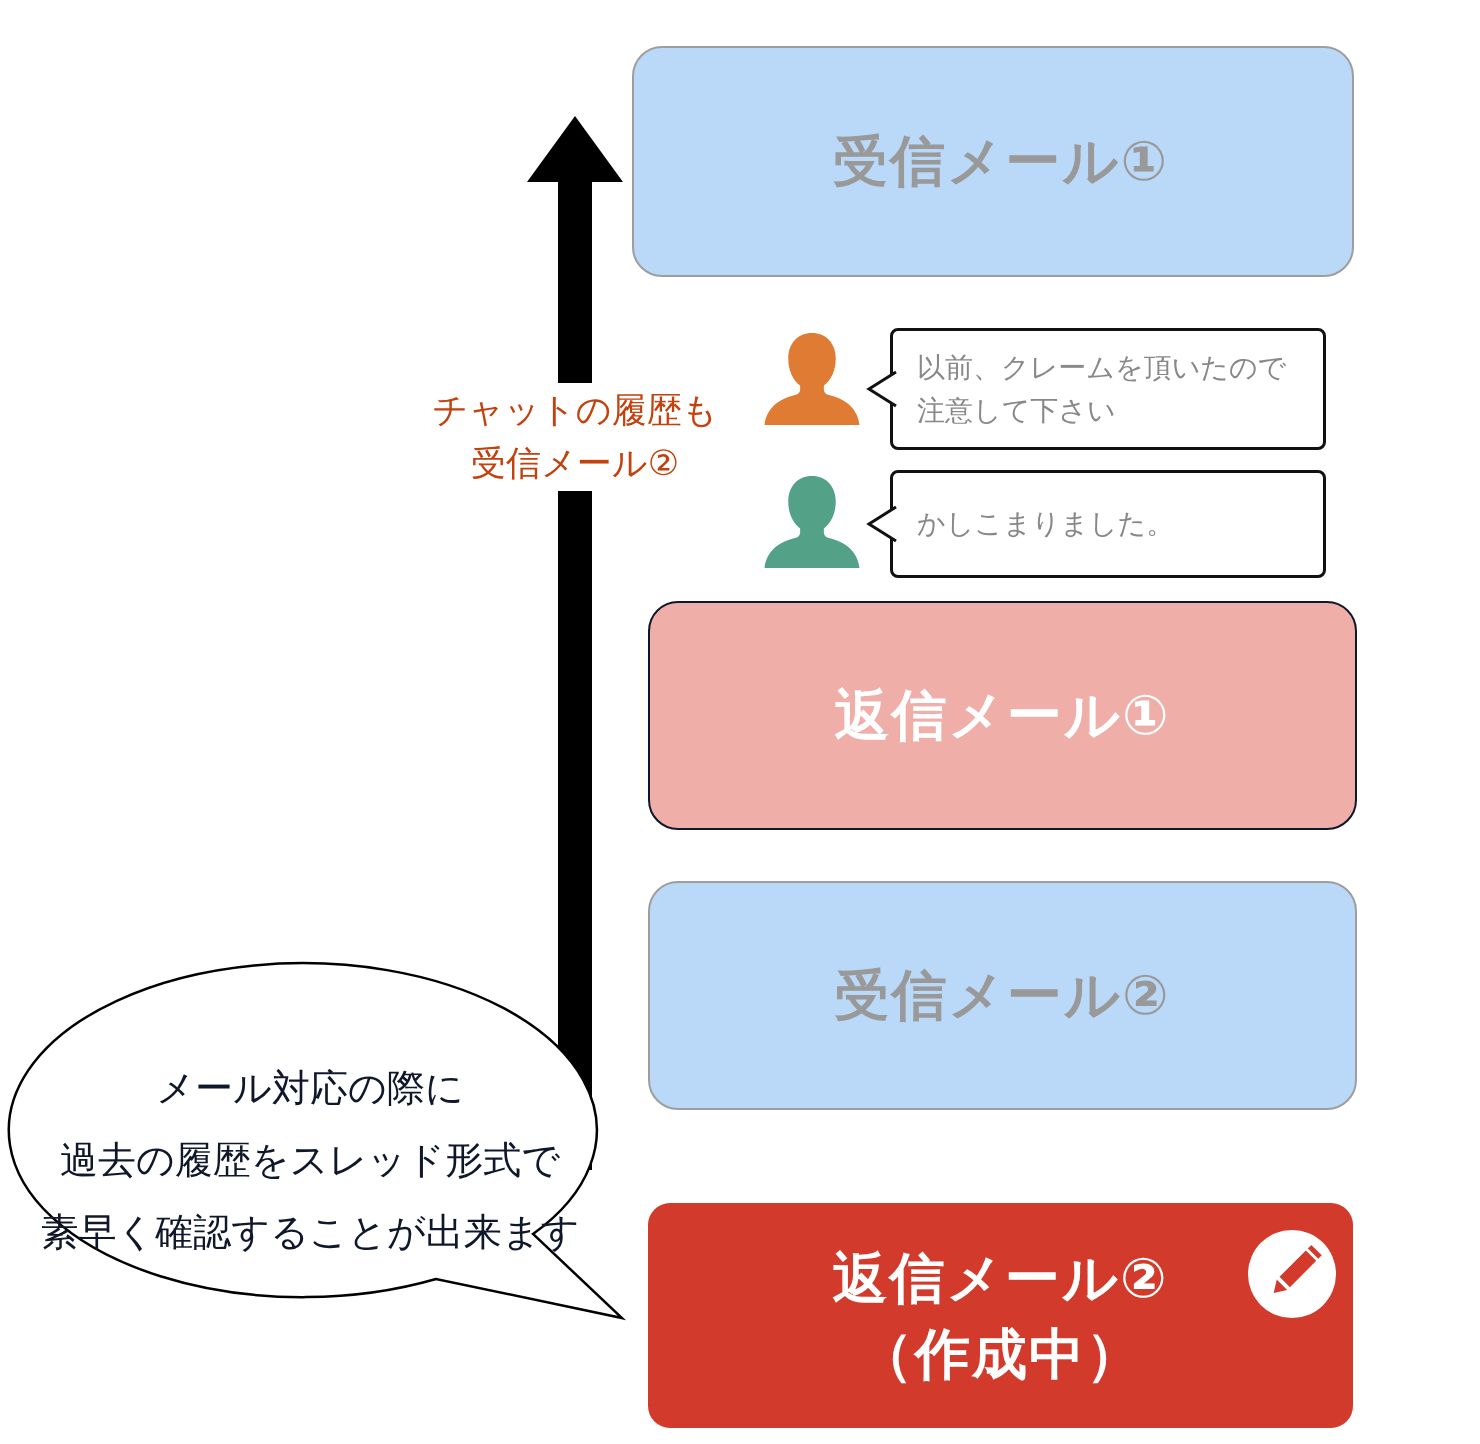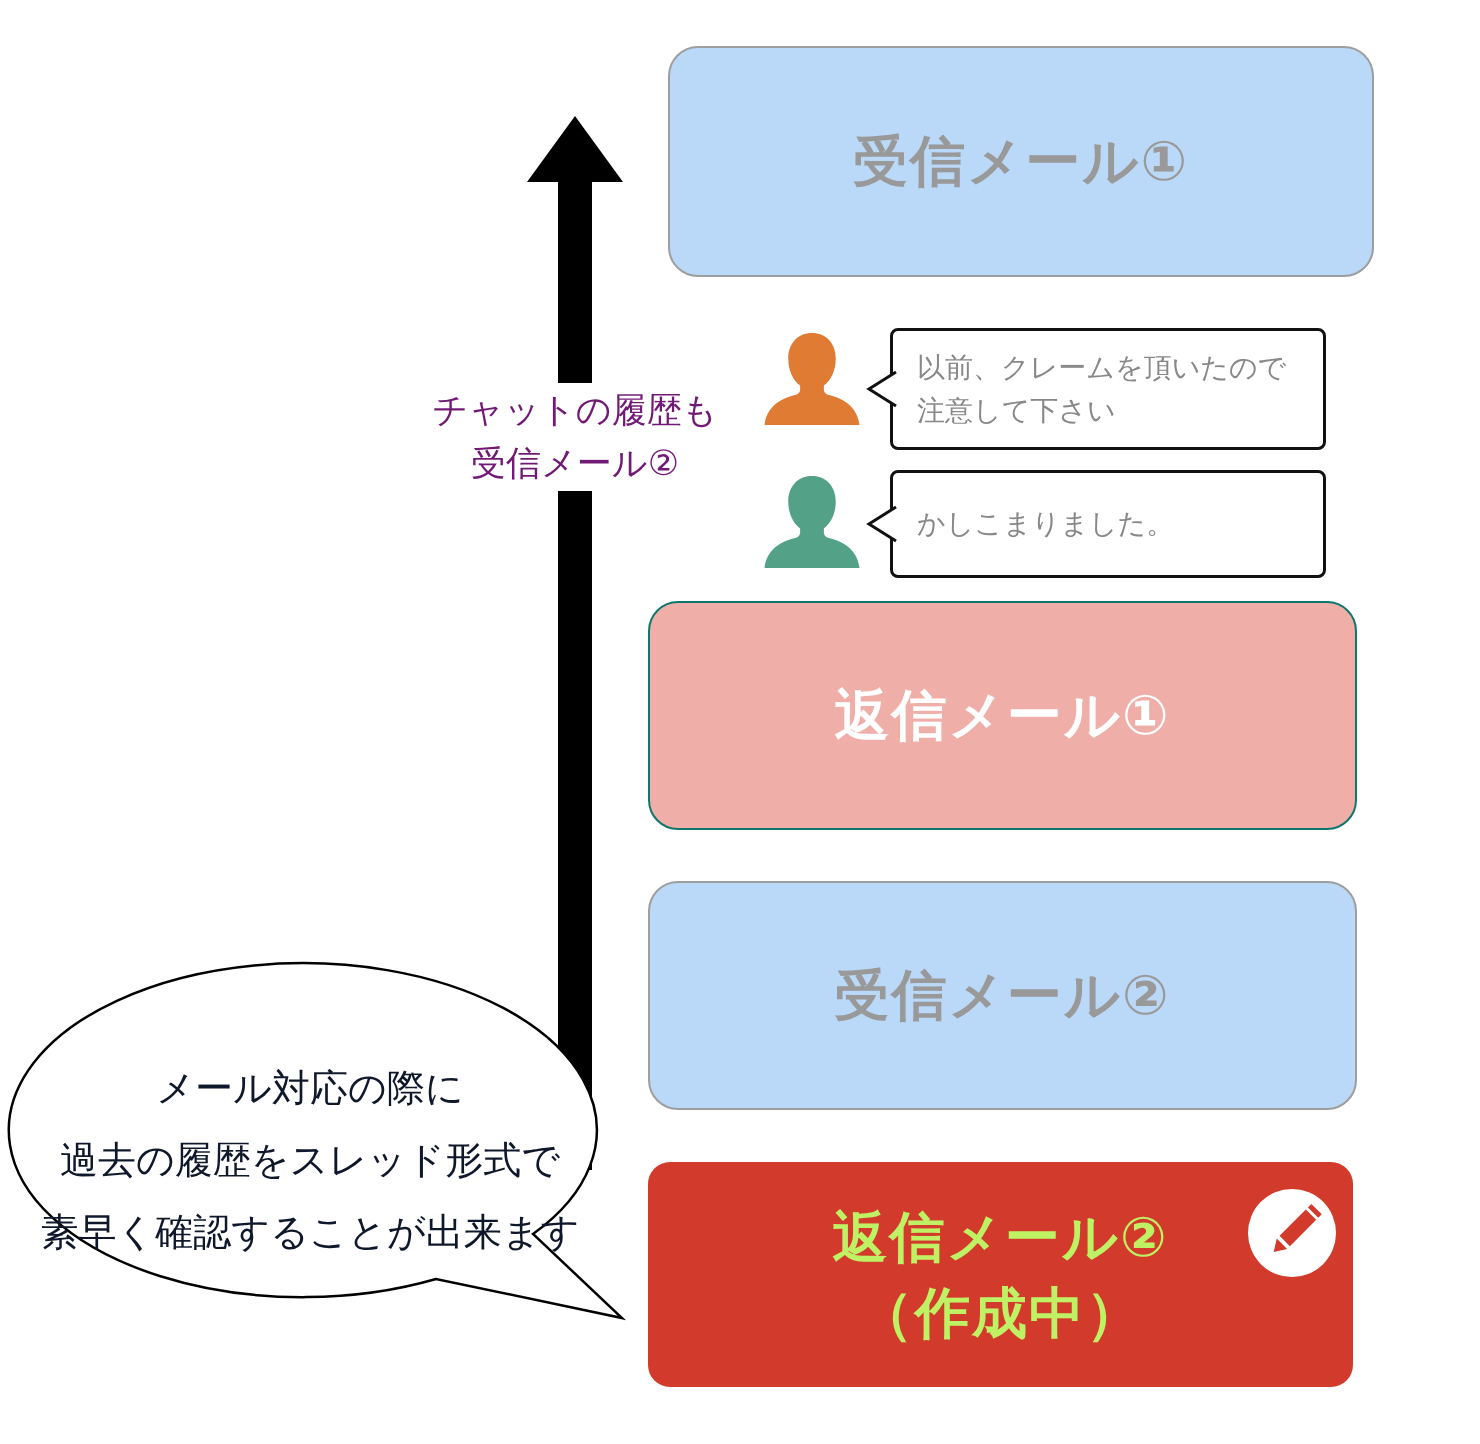--- a/index.html
+++ b/index.html
@@ -6,25 +6,25 @@
   body{font-family:"Liberation Sans","DejaVu Sans",sans-serif;}
   .canvas{position:relative;width:1480px;height:1444px;background:#ffffff;overflow:hidden;}
 
   .abs{position:absolute;}
 
   
   .mailbox{position:absolute;left:648px;width:705px;height:225px;border-radius:30px;
            display:flex;align-items:center;justify-content:center;
            font-weight:bold;font-size:55px;letter-spacing:2px;}
   .mailbox.blue{background:#BAD8F7;border:2px solid #9E9E9E;color:#999999;}
-  .mailbox.pink{background:#EFAEA8;border:2px solid #0f766e;color:#ffffff;}
-  .mailbox.red{background:#D23B2B;border:none;border-radius:22px;color:#bef264;}
+  .mailbox.pink{background:#EFAEA8;border:2px solid #0f172a;color:#ffffff;}
+  .mailbox.red{background:#D23B2B;border:none;border-radius:22px;color:#ffffff;margin-top:41px;}
   .mailbox .two-line{text-align:center;line-height:76px;}
 
-  #box-received1{top:46px;left:668px;width:702px;height:227px;}
+  #box-received1{top:46px;left:632px;width:702px;height:227px;padding-left:16px;}
   #box-reply1{top:601px;}
   #box-received2{top:881px;}
   #box-reply2{top:1162px;}
 
   .pencil-badge{position:absolute;left:599px;top:26px;width:90px;height:90px;}
 
   
   .avatar{position:absolute;width:100px;height:95px;}
   .avatar.orange{color:#E07B33;}
   .avatar.green{color:#53A287;}
@@ -36,21 +36,21 @@
                color:#888888;font-size:28px;display:flex;flex-direction:column;justify-content:center;}
   #bubble1{top:328px;height:122px;line-height:43px;padding-left:24px;}
   #bubble2{top:470px;height:108px;line-height:30px;padding-left:24px;}
   .bubble-tail{position:absolute;left:-28px;top:50%;margin-top:-20px;width:34px;height:40px;}
 
   
   #up-arrow{left:0;top:0;width:1480px;height:1444px;pointer-events:none;}
 
   
   .arrow-label{position:absolute;left:402px;top:383px;width:346px;height:108px;
-               background:#ffffff;color:#701a75;font-size:35px;line-height:53px;
+               background:#ffffff;color:#c2410c;font-size:35px;line-height:53px;
                text-align:center;}
 
   
   #balloon-svg{left:0;top:940px;width:660px;height:400px;}
   .balloon-text{position:absolute;left:30px;top:1052px;width:560px;text-align:center;
                 color:#0f172a;font-size:38px;line-height:72px;}
 </style>
 </head>
 <body>
 

